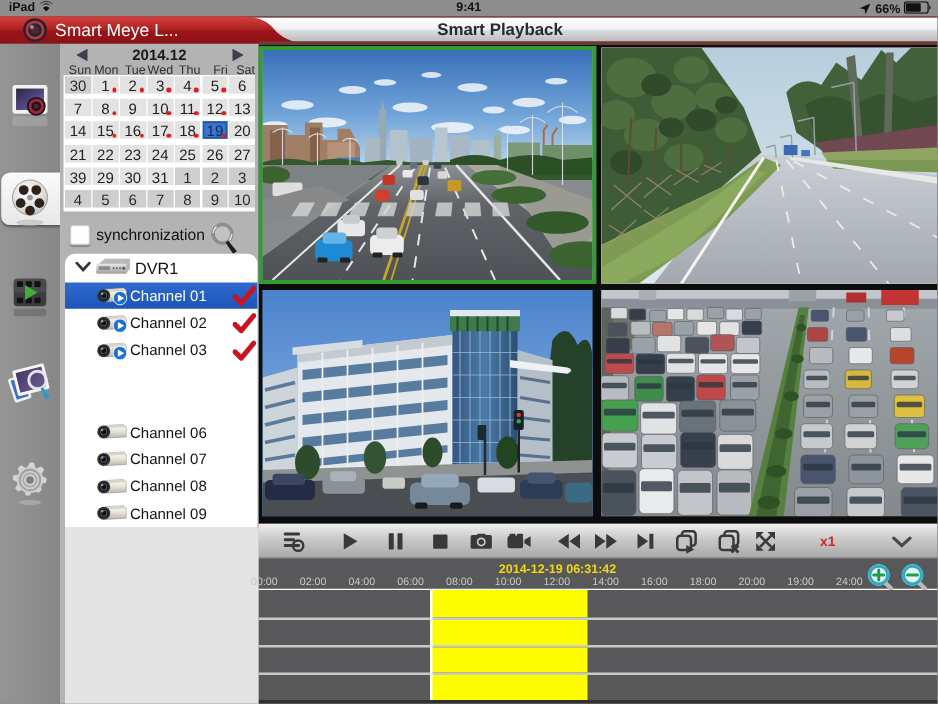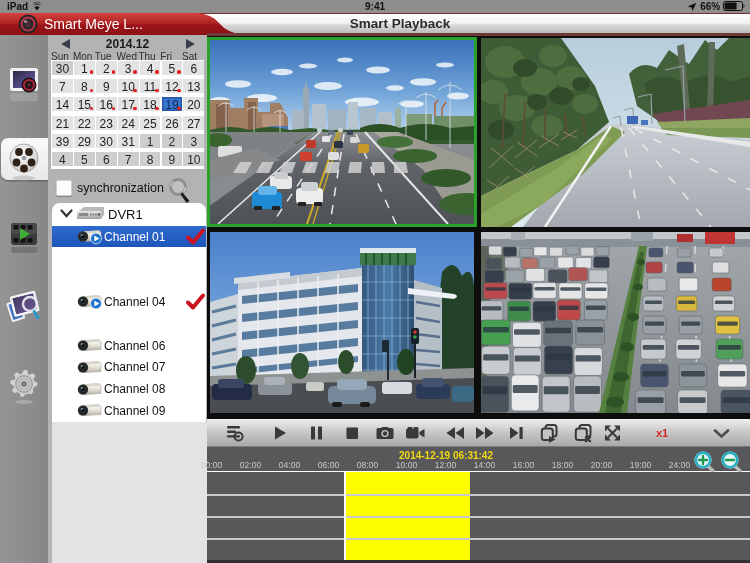--- a/index.html
+++ b/index.html
@@ -24,21 +24,21 @@
   border-radius:7px 0 0 7px;box-shadow:0 1px 2px rgba(0,0,0,.4);}
 
 #panel{left:48px;top:35px;width:159px;height:528px;background:#b3b3b3;}
 
 #calhead{left:48px;top:37px;width:159px;height:13px;text-align:center;
   font-size:12px;font-weight:bold;color:#1a1a1a;}
 .calarrow{width:0;height:0;border-style:solid;}
 #cal-prev{left:61px;top:39px;border-width:5.5px 9px 5.5px 0;border-color:transparent #39404c transparent transparent;}
 #cal-next{left:186px;top:39px;border-width:5.5px 0 5.5px 9px;border-color:transparent transparent transparent #39404c;}
 #daynames{left:51px;top:51px;width:153px;height:9px;}
-#daynames span{position:absolute;top:0;width:21.9px;text-align:left;
+#daynames span{position:absolute;top:0;width:21.9px;text-align:right;
   font-size:10px;font-weight:normal;color:#303030;}
 #calgrid{left:51px;top:60px;width:153px;height:109px;background:#fff;
   border:1px solid #fdfdfd;box-sizing:border-box;}
 .cc{position:absolute;width:20.9px;height:14px;background:#e3e3e3;
   font-size:12px;color:#222;text-align:center;line-height:17px;}
 .cc.adj{background:#cecece;color:#2a2a2a;}
 .cc.sel{background:#3a74cf;box-shadow:inset 0 0 0 1.5px #2456a8;color:#102c52;}
 .dot{position:absolute;width:3.6px;height:3.6px;border-radius:50%;background:#e21c1c;
   right:1.5px;bottom:1px;}
 
@@ -294,32 +294,47 @@
         <circle cx="7" cy="8.5" r="3.6" fill="#0d0d0d"></circle>
         <circle cx="7" cy="8.5" r="2.4" fill="none" stroke="#44545e" stroke-width="0.9"></circle>
         <circle cx="5.7" cy="7" r="1" fill="#9ab4c0" opacity="0.85"></circle>
         <circle cx="20" cy="10.5" r="5.4" fill="#1b72cc" stroke="#fff" stroke-width="0.7"></circle>
         <path d="M18.3 7.6 L23.4 10.5 L18.3 13.4 Z" fill="#fff"></path>
       </svg>
       <span class="label">Channel 01</span>
       <svg style="position:absolute;left:134px;top:2.5px" width="19" height="17" viewBox="0 0 19 17">
         <path d="M2 9.5 L7 14.5 L17 2.5" fill="none" stroke="#cc1420" stroke-width="4" stroke-linecap="round" stroke-linejoin="round"></path>
       </svg>
-    </div><div class="trow" style="top:87.9px">
+    </div><div class="trow" style="top:44.3px">
       <svg style="position:absolute;left:24px;top:2.5px" width="30" height="17" viewBox="0 0 30 17">
         <path d="M8 3.5 L23 2.5 L25 4.5 L25 12.5 L9 13.5 L7 11.5 Z" fill="url(#camg)" stroke="#9a9a9a" stroke-width="0.5"></path>
         <path d="M8 3.5 L23 2.5 L25 4.5 L10 5.5 Z" fill="#d8d4c8"></path>
         <circle cx="7" cy="8.5" r="5.2" fill="#333"></circle>
         <circle cx="7" cy="8.5" r="3.6" fill="#0d0d0d"></circle>
         <circle cx="7" cy="8.5" r="2.4" fill="none" stroke="#44545e" stroke-width="0.9"></circle>
         <circle cx="5.7" cy="7" r="1" fill="#9ab4c0" opacity="0.85"></circle>
         <circle cx="20" cy="10.5" r="5.4" fill="#1b72cc" stroke="#fff" stroke-width="0.7"></circle>
         <path d="M18.3 7.6 L23.4 10.5 L18.3 13.4 Z" fill="#fff"></path>
       </svg>
-      <span class="label">Channel 04</span>
+      <span class="label">Channel 02</span>
+      <svg style="position:absolute;left:134px;top:2.5px" width="19" height="17" viewBox="0 0 19 17">
+        <path d="M2 9.5 L7 14.5 L17 2.5" fill="none" stroke="#cc1420" stroke-width="4" stroke-linecap="round" stroke-linejoin="round"></path>
+      </svg>
+    </div><div class="trow" style="top:66.1px">
+      <svg style="position:absolute;left:24px;top:2.5px" width="30" height="17" viewBox="0 0 30 17">
+        <path d="M8 3.5 L23 2.5 L25 4.5 L25 12.5 L9 13.5 L7 11.5 Z" fill="url(#camg)" stroke="#9a9a9a" stroke-width="0.5"></path>
+        <path d="M8 3.5 L23 2.5 L25 4.5 L10 5.5 Z" fill="#d8d4c8"></path>
+        <circle cx="7" cy="8.5" r="5.2" fill="#333"></circle>
+        <circle cx="7" cy="8.5" r="3.6" fill="#0d0d0d"></circle>
+        <circle cx="7" cy="8.5" r="2.4" fill="none" stroke="#44545e" stroke-width="0.9"></circle>
+        <circle cx="5.7" cy="7" r="1" fill="#9ab4c0" opacity="0.85"></circle>
+        <circle cx="20" cy="10.5" r="5.4" fill="#1b72cc" stroke="#fff" stroke-width="0.7"></circle>
+        <path d="M18.3 7.6 L23.4 10.5 L18.3 13.4 Z" fill="#fff"></path>
+      </svg>
+      <span class="label">Channel 03</span>
       <svg style="position:absolute;left:134px;top:2.5px" width="19" height="17" viewBox="0 0 19 17">
         <path d="M2 9.5 L7 14.5 L17 2.5" fill="none" stroke="#cc1420" stroke-width="4" stroke-linecap="round" stroke-linejoin="round"></path>
       </svg>
     </div><div class="trow" style="top:131.5px">
       <svg style="position:absolute;left:24px;top:2.5px" width="30" height="17" viewBox="0 0 30 17">
         <path d="M8 3.5 L23 2.5 L25 4.5 L25 12.5 L9 13.5 L7 11.5 Z" fill="url(#camg)" stroke="#9a9a9a" stroke-width="0.5"></path>
         <path d="M8 3.5 L23 2.5 L25 4.5 L10 5.5 Z" fill="#d8d4c8"></path>
         <circle cx="7" cy="8.5" r="5.2" fill="#333"></circle>
         <circle cx="7" cy="8.5" r="3.6" fill="#0d0d0d"></circle>
         <circle cx="7" cy="8.5" r="2.4" fill="none" stroke="#44545e" stroke-width="0.9"></circle>

